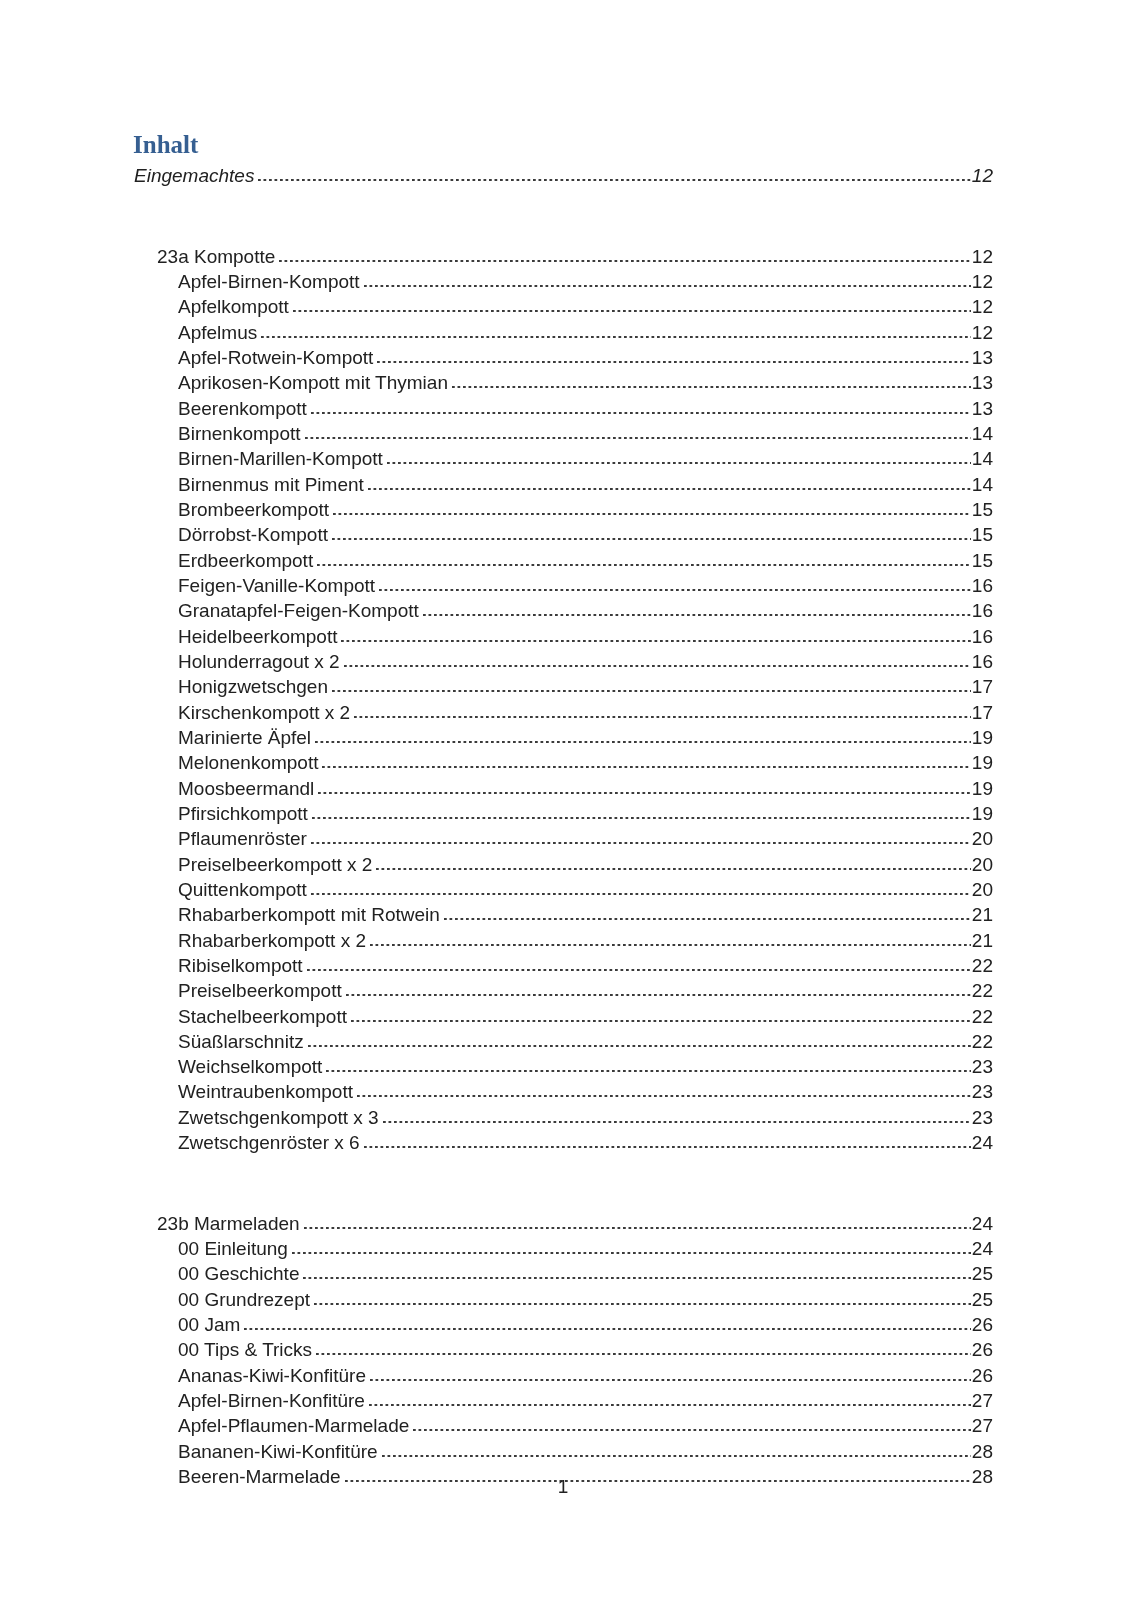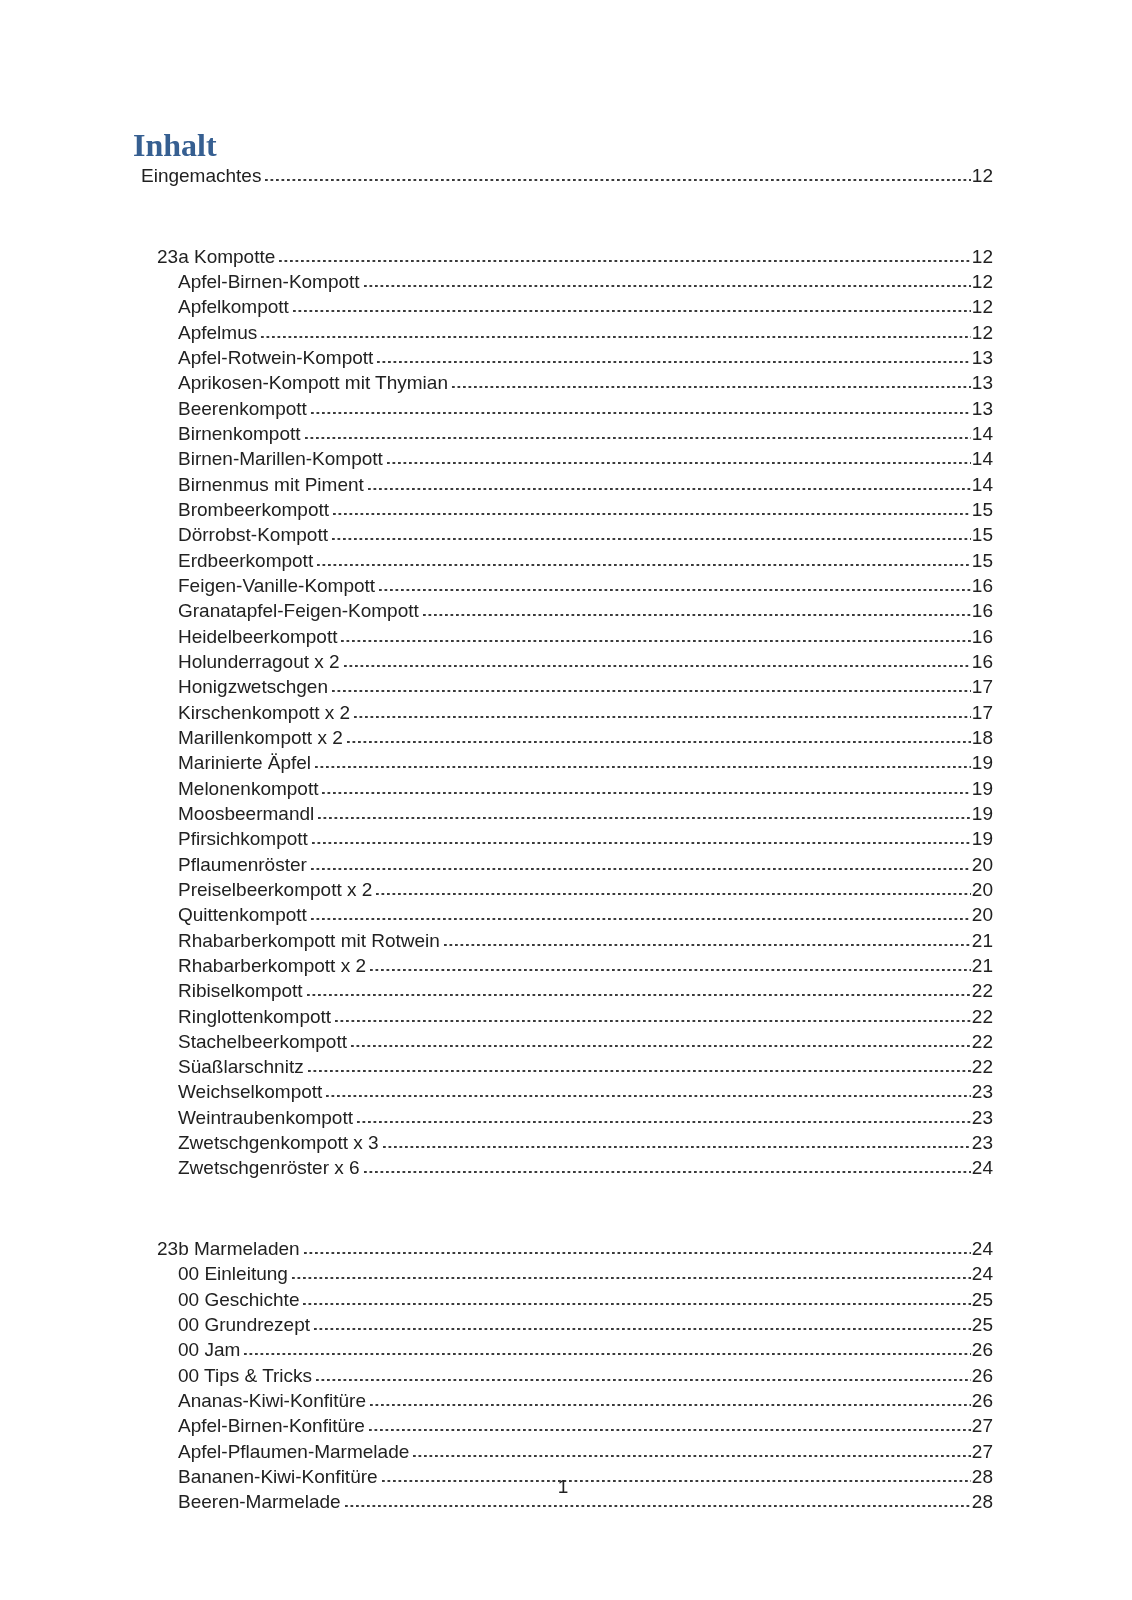--- a/index.html
+++ b/index.html
@@ -17,35 +17,35 @@
   }
   .page {
     position: absolute;
     left: 133px;
     top: 131px;
     width: 860px;
   }
   .doc-title {
     font-family: "Liberation Serif", "DejaVu Serif", serif;
     font-weight: bold;
-    font-size: 32px;
+    font-size: 25px;
     line-height: 28px;
     color: #365F91;
     margin: 0 0 6px 0;
   }
   .toc {
     font-size: 19px;
   }
   .toc-row {
     display: flex;
     align-items: baseline;
     height: 25.33px;
     cursor: default;
   }
-  .toc-row.lvl0 { margin-left: 8px; }
+  .toc-row.lvl0 { margin-left: 1px; font-style: italic; }
   .toc-row.lvl1 { margin-left: 24px; margin-top: 30px; }
   .toc-row.lvl2 { margin-left: 45px; }
   .spacer-row {
     height: 25.33px;
   }
   .toc-label {
     white-space: nowrap;
     flex: 0 0 auto;
   }
   .leader {
@@ -175,25 +175,20 @@
     <span class="toc-label">Honigzwetschgen</span>
     <span class="leader"></span>
     <span class="toc-page">17</span>
   </div>
       <div class="toc-row lvl2">
     <span class="toc-label">Kirschenkompott x 2</span>
     <span class="leader"></span>
     <span class="toc-page">17</span>
   </div>
       <div class="toc-row lvl2">
-    <span class="toc-label">Marillenkompott x 2</span>
-    <span class="leader"></span>
-    <span class="toc-page">18</span>
-  </div>
-      <div class="toc-row lvl2">
     <span class="toc-label">Marinierte Äpfel</span>
     <span class="leader"></span>
     <span class="toc-page">19</span>
   </div>
       <div class="toc-row lvl2">
     <span class="toc-label">Melonenkompott</span>
     <span class="leader"></span>
     <span class="toc-page">19</span>
   </div>
       <div class="toc-row lvl2">
@@ -230,21 +225,21 @@
     <span class="toc-label">Rhabarberkompott x 2</span>
     <span class="leader"></span>
     <span class="toc-page">21</span>
   </div>
       <div class="toc-row lvl2">
     <span class="toc-label">Ribiselkompott</span>
     <span class="leader"></span>
     <span class="toc-page">22</span>
   </div>
       <div class="toc-row lvl2">
-    <span class="toc-label">Ringlottenkompott</span>
+    <span class="toc-label">Preiselbeerkompott</span>
     <span class="leader"></span>
     <span class="toc-page">22</span>
   </div>
       <div class="toc-row lvl2">
     <span class="toc-label">Stachelbeerkompott</span>
     <span class="leader"></span>
     <span class="toc-page">22</span>
   </div>
       <div class="toc-row lvl2">
     <span class="toc-label">Süaßlarschnitz</span>

